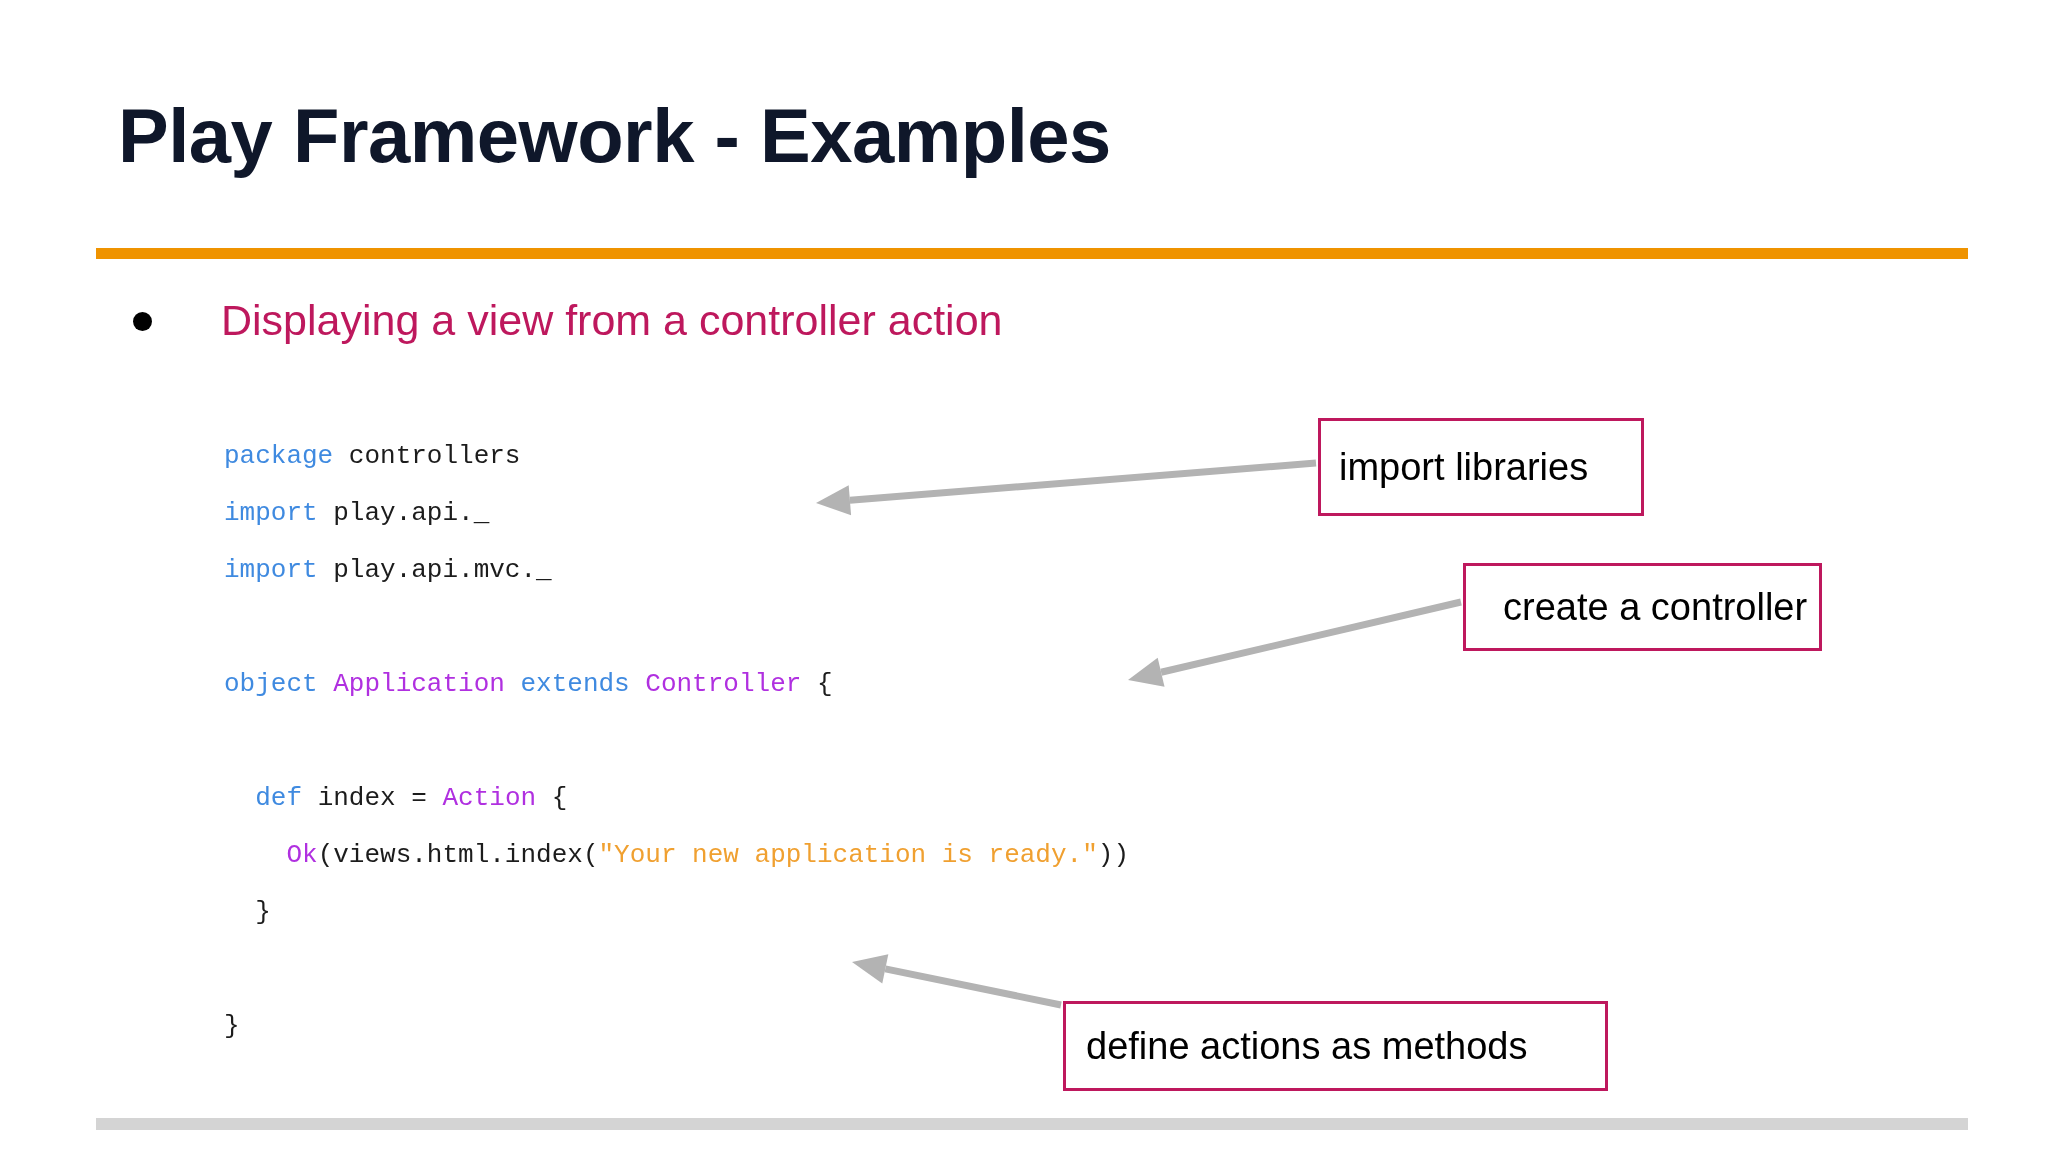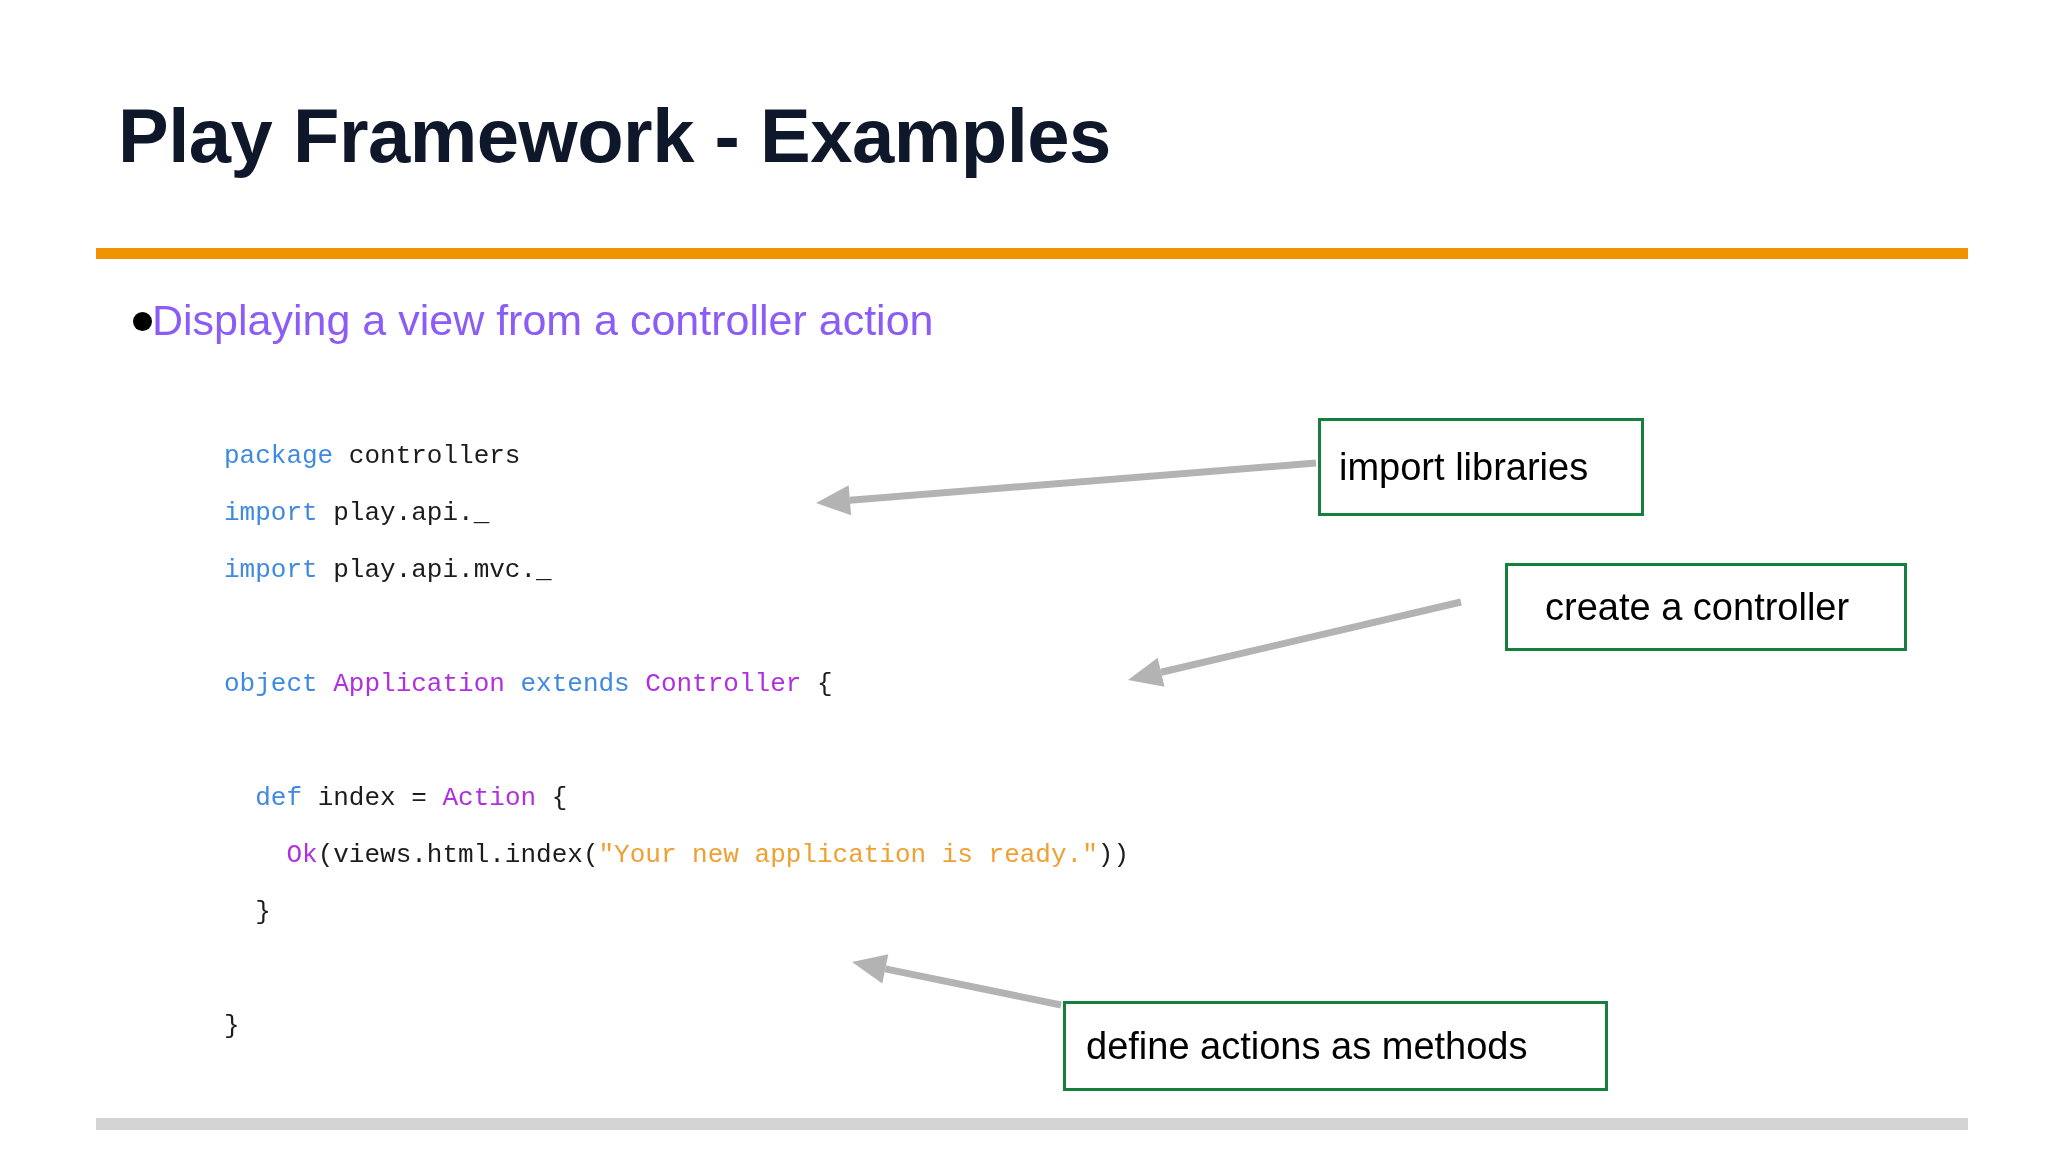--- a/index.html
+++ b/index.html
@@ -54,23 +54,24 @@
   }
   .bullet-dot {
     width: 19px;
     height: 19px;
     border-radius: 50%;
     background: #000000;
     margin-top: 18px;
     flex: 0 0 auto;
   }
   .bullet-text {
+    margin-left: 69px;
     font-family: "Liberation Sans", sans-serif;
     font-size: 43px;
-    color: #8b5cf6;
+    color: #be185d;
     white-space: nowrap;
     line-height: 1.25;
   }
 
   
   .code-block {
     position: absolute;
     left: 224px;
     top: 428px;
     font-family: "Liberation Mono", "DejaVu Sans Mono", monospace;
@@ -81,34 +82,34 @@
   }
   .code-line { height: 57px; white-space: pre; }
   .kw      { color: #3f8ae0; }   
   .type    { color: #b030e0; text-align: center; }   
   .str     { color: #f0a030; }   
   .plain   { color: #1c1c1c; }
 
   
   .callout {
     position: absolute;
-    border: 3px solid #15803d;
+    border: 3px solid #be185d;
     background: #ffffff;
     font-family: "Liberation Sans", sans-serif;
     font-size: 38px;
     color: #000000;
     display: flex;
     align-items: center;
     box-sizing: border-box;
     white-space: nowrap;
   }
   .callout span { display: block; }
 
   #callout-import    { left: 1318px; top: 418px;  width: 326px; height: 98px;  padding-left: 18px; }
-  #callout-controller{ left: 1463px; top: 563px;  width: 402px; height: 88px;  padding-left: 37px; margin-left: 42px; }
+  #callout-controller{ left: 1463px; top: 563px;  width: 359px; height: 88px;  padding-left: 37px; }
   #callout-actions   { left: 1063px; top: 965px;  width: 545px; height: 90px;  padding-left: 20px; margin-top: 36px; }
 
   
   .arrows {
     position: absolute;
     left: 0; top: 0;
     width: 2048px;
     height: 1152px;
     pointer-events: none;
   }

